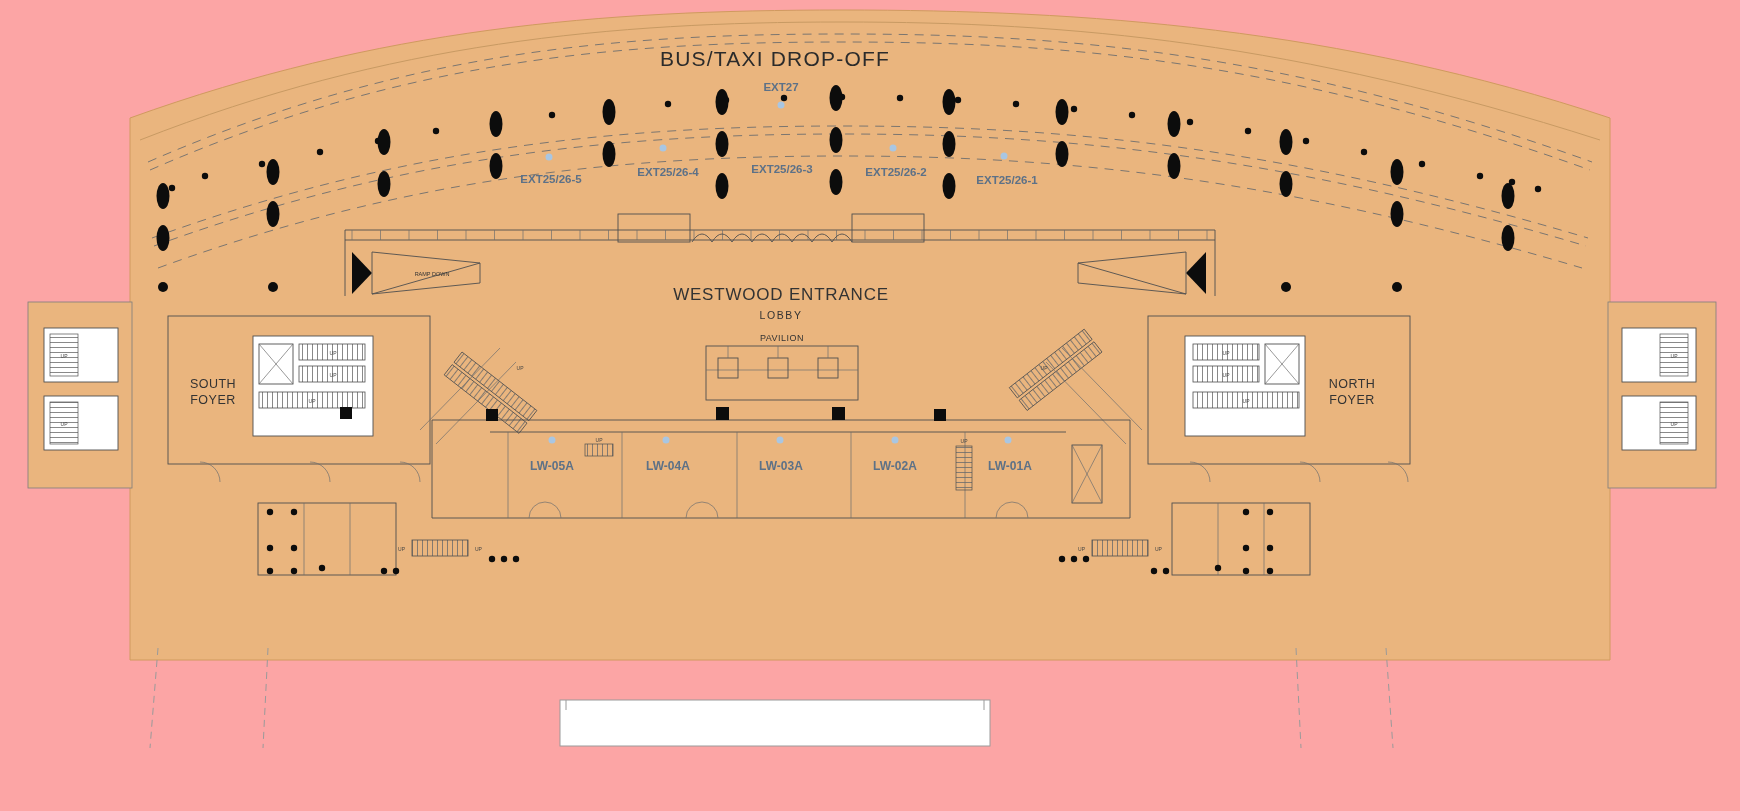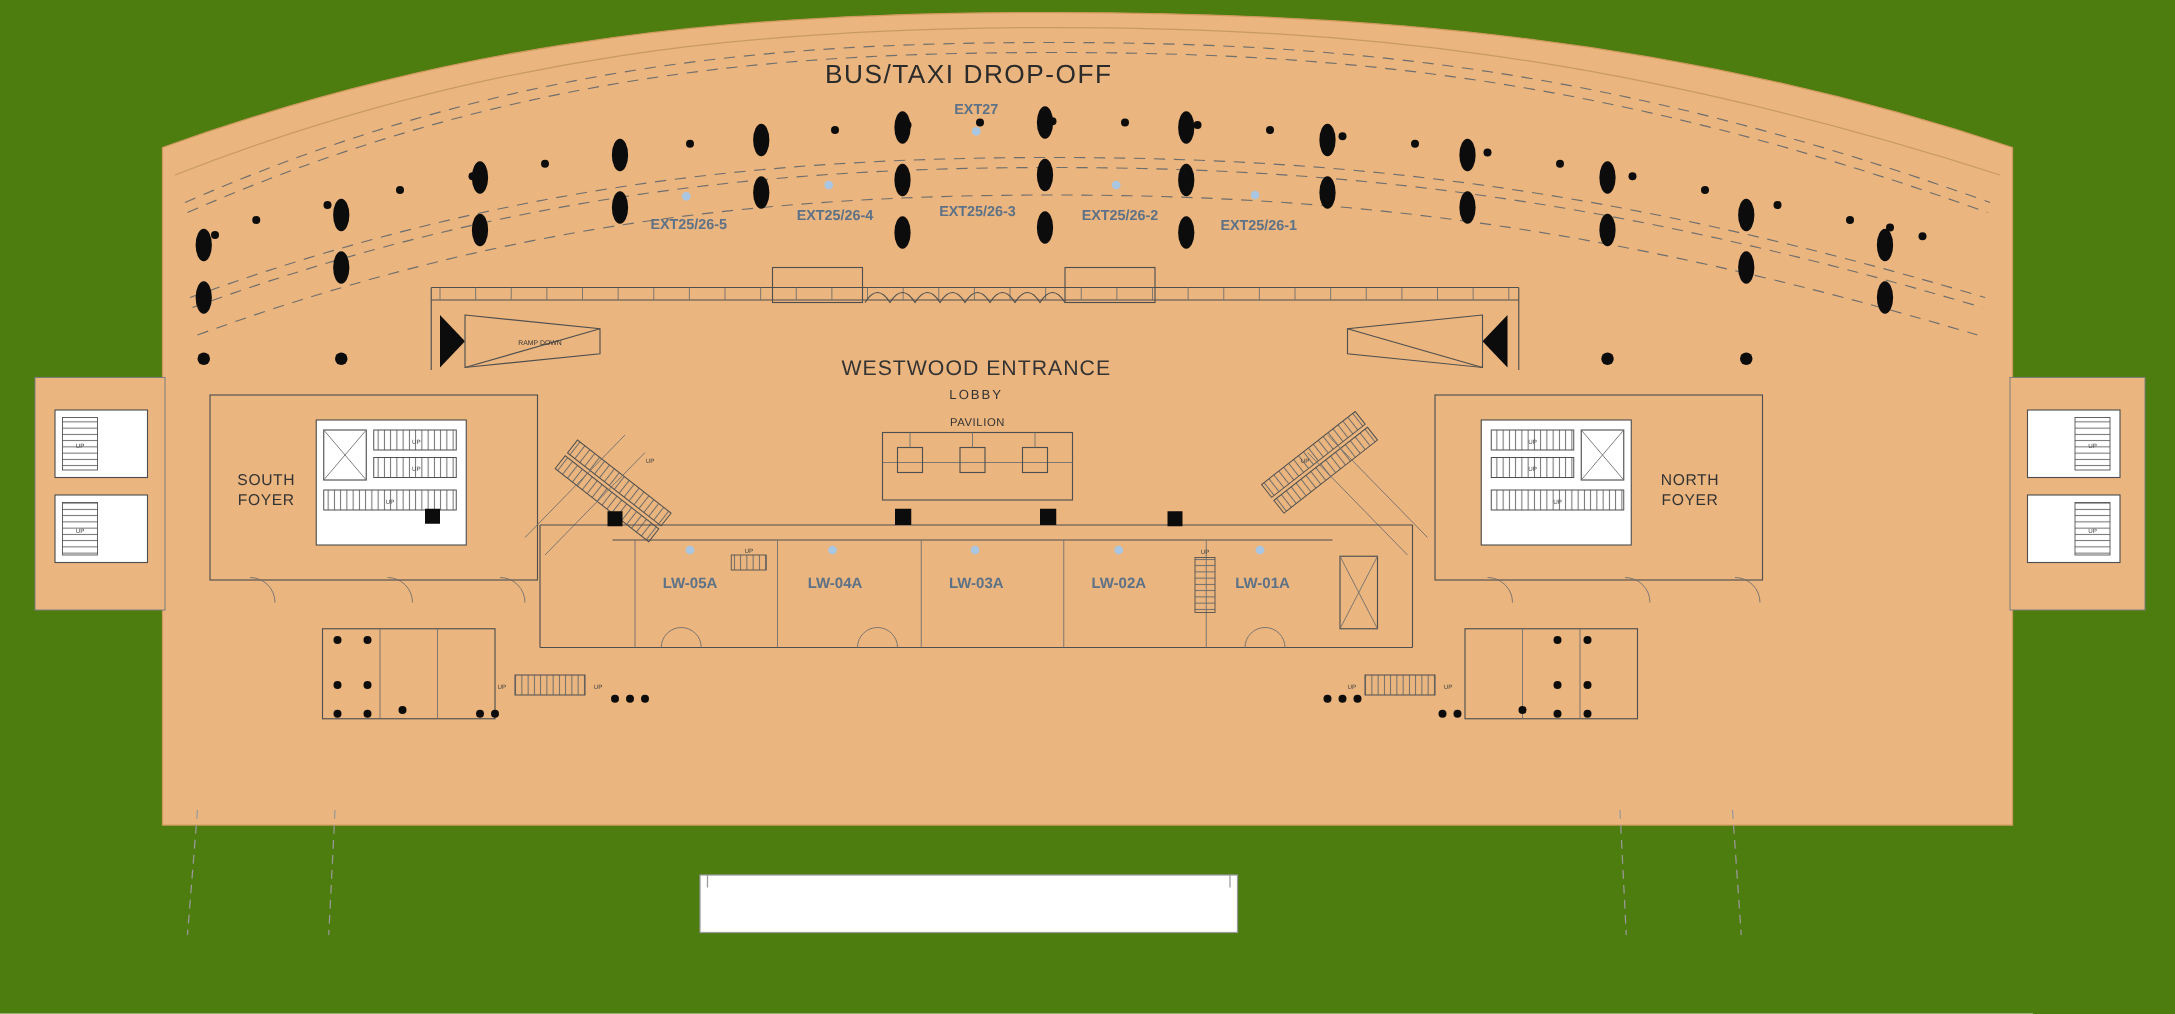--- a/index.html
+++ b/index.html
@@ -1,16 +1,16 @@
 <!DOCTYPE html>
 <html><head>
 <meta charset="utf-8">
 <style>
   html,body{margin:0;padding:0;background:#ffffff;}
-  .canvas{position:relative;width:1740px;height:811px;background:#4d7c0f;overflow:hidden;
+  .canvas{position:relative;width:1740px;height:811px;background:#fca5a5;overflow:hidden;
           font-family:"Liberation Sans", sans-serif;}
   svg{display:block;}
   text{font-family:"Liberation Sans", sans-serif;}
   .t-title{font-size:21px;letter-spacing:1.2px;fill:#2b2b2b;font-weight:500;}
   .t-entrance{font-size:17px;letter-spacing:.8px;fill:#333;font-weight:500;}
   .t-lobby{font-size:10.5px;letter-spacing:1.6px;fill:#333;}
   .t-pav{font-size:9px;letter-spacing:.5px;fill:#333;}
   .t-ext{font-size:11.5px;font-weight:bold;fill:#5d7187;}
   .t-lw{font-size:12px;font-weight:bold;fill:#5d7187;}
   .t-foyer{font-size:12.5px;letter-spacing:.5px;fill:#333;}

